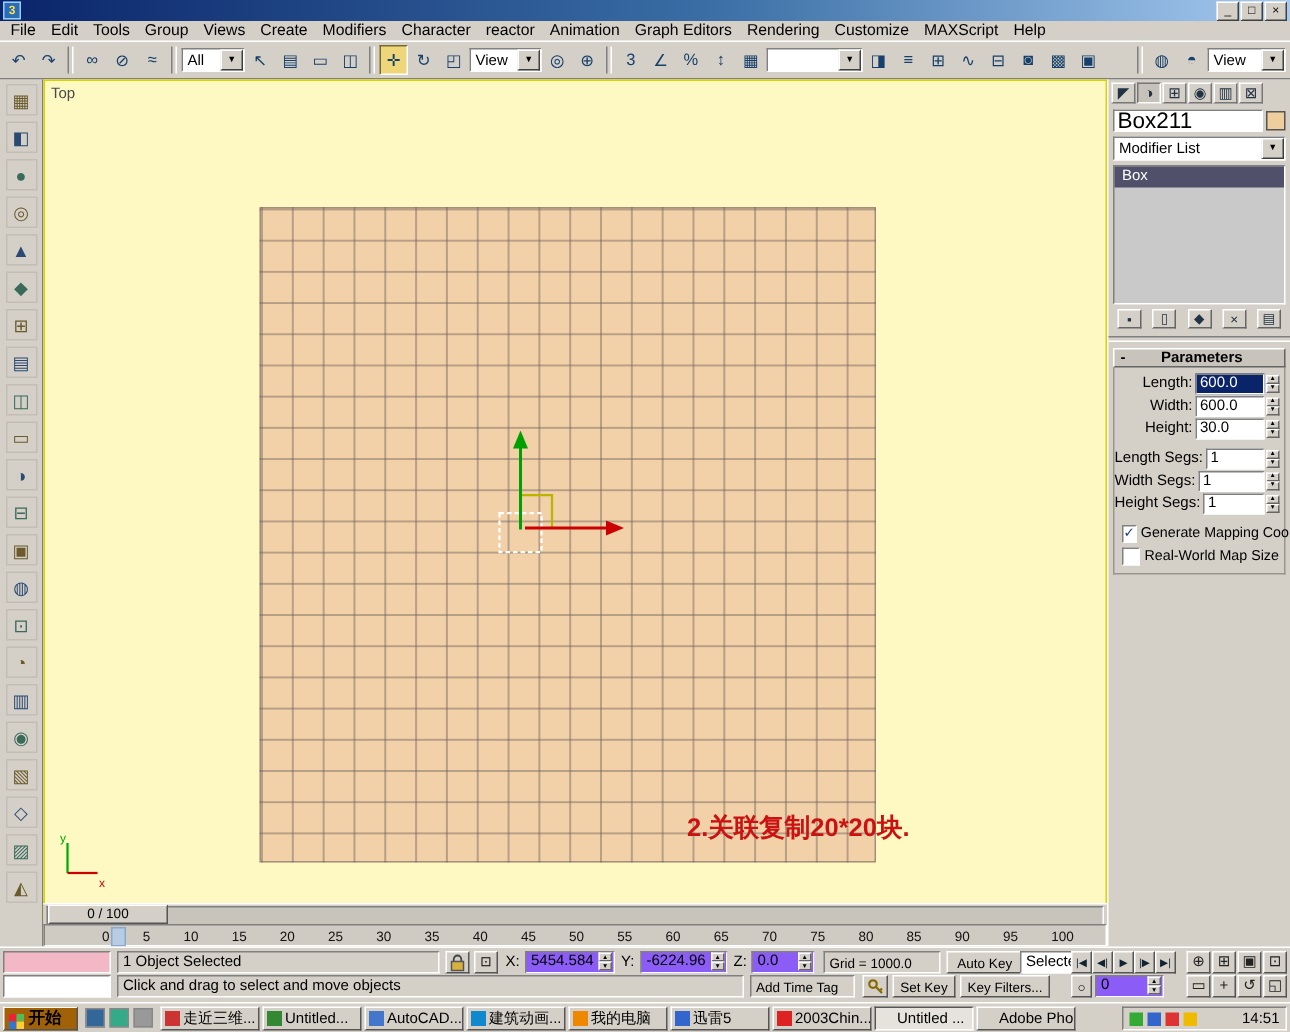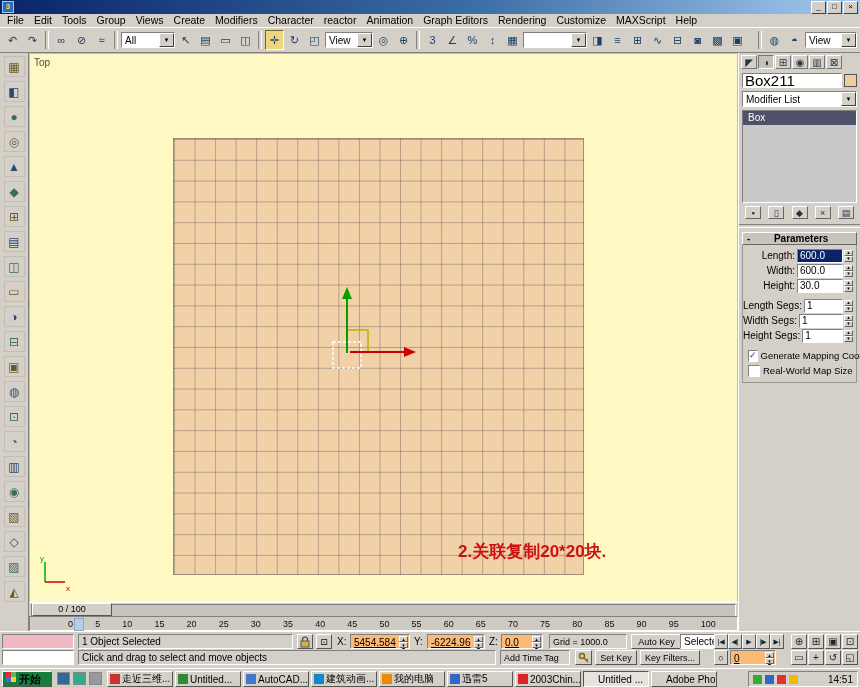--- a/index.html
+++ b/index.html
@@ -101,40 +101,40 @@
   
   .statusbar{position:absolute;left:0;top:631px;width:860px;height:37px;background:#d4d0c8;
     border-top:1px solid #fff;box-sizing:border-box;}
   .ml-row{position:absolute;left:2px;width:72px;height:15px;border:1px solid;
     border-color:#808080 #fff #fff #808080;box-sizing:border-box;}
   .ml-pink{top:2px;background:#f2b8c6;} .ml-white{top:18px;background:#fff;}
   .sunkbox{position:absolute;background:#d4d0c8;border:1px solid;border-color:#808080 #fff #fff #808080;
     font-size:10px;display:flex;align-items:center;padding:0 3px;box-sizing:border-box;white-space:nowrap;overflow:hidden;}
   .raisedbtn{position:absolute;background:#d4d0c8;border:1px solid;border-color:#fff #555 #555 #fff;
     font-size:9px;display:flex;align-items:center;justify-content:center;box-sizing:border-box;white-space:nowrap;}
-  .coordfield{position:absolute;background:#fdba74;border:1px solid;border-color:#808080 #fff #fff #808080;
-    font-size:10px;display:flex;align-items:flex-end;padding:0 1px 0 3px;box-sizing:border-box;height:15px;text-decoration:underline;}
+  .coordfield{position:absolute;background:#8b5cf6;border:1px solid;border-color:#808080 #fff #fff #808080;
+    font-size:10px;display:flex;align-items:flex-start;padding:0 1px 0 3px;box-sizing:border-box;height:15px;}
   .coordfield .val{flex:1;overflow:hidden;white-space:nowrap;}
   .slabel{position:absolute;font-size:10px;}
   .scombo{position:absolute;height:15px;background:#fff;border:1px solid;border-color:#808080 #fff #fff #808080;
     display:flex;align-items:center;font-size:10px;padding-left:3px;box-sizing:border-box;}
   .scombo .carrow{margin-left:auto;width:12px;height:11px;background:#d4d0c8;border:1px solid;
     border-color:#fff #404040 #404040 #fff;font-size:6px;display:flex;align-items:center;justify-content:center;}
   .playback{position:absolute;left:714px;top:2px;display:flex;}
   .pbtn{width:14px;height:15px;background:#d4d0c8;border:1px solid;border-color:#fff #555 #555 #fff;
     display:flex;align-items:center;justify-content:center;font-size:7px;box-sizing:border-box;color:#123;}
   .nav{position:absolute;left:791px;top:2px;display:grid;grid-template-columns:repeat(4,16px);
     grid-auto-rows:15px;gap:1px;}
   .nbtn{background:#d4d0c8;border:1px solid;border-color:#fff #555 #555 #fff;display:flex;
     align-items:center;justify-content:center;font-size:10px;color:#222;box-sizing:border-box;}
   
   .taskbar{position:absolute;left:0;top:668px;width:860px;height:20px;background:#d4d0c8;
     border-top:1px solid #fff;box-sizing:border-box;}
-  .start-btn{position:absolute;left:2px;top:2px;width:50px;height:16px;background:#15803d;border:1px solid;
-    border-color:#fff #555 #555 #fff;display:flex;align-items:flex-start;gap:3px;padding-left:3px;
+  .start-btn{position:absolute;left:2px;top:2px;width:50px;height:16px;background:#a16207;border:1px solid;
+    border-color:#fff #555 #555 #fff;display:flex;align-items:flex-end;gap:3px;padding-left:3px;
     font-weight:bold;font-size:11px;box-sizing:border-box;}
   .flag{width:10px;height:10px;display:grid;grid-template-columns:5px 5px;}
   .flag i{display:block;width:5px;height:5px;}
   .flag i:nth-child(1){background:#e23;} .flag i:nth-child(2){background:#5b5;}
   .flag i:nth-child(3){background:#37c;} .flag i:nth-child(4){background:#fc3;}
   .ql{position:absolute;left:57px;top:3px;display:flex;gap:3px;}
   .qlicon{width:13px;height:13px;border:1px solid #888;box-sizing:border-box;}
   .ql .qlicon:nth-child(1){background:#369;} .ql .qlicon:nth-child(2){background:#3a8;} .ql .qlicon:nth-child(3){background:#999;}
   .task-btn{position:absolute;top:2px;width:66px;height:16px;background:#d4d0c8;border:1px solid;
     border-color:#fff #555 #555 #fff;display:flex;align-items:center;gap:2px;padding:0 2px;font-size:10px;
@@ -186,21 +186,21 @@
   </div>
 
   <div class="toolbar">
     <span class="tbtn">↶</span>
     <span class="tbtn">↷</span>
     <span class="tsep"></span>
     <span class="tbtn">∞</span>
     <span class="tbtn">⊘</span>
     <span class="tbtn">≈</span>
     <span class="tsep"></span>
-    <span class="combo" style="width:54px">
+    <span class="combo" style="width:42px">
       <span>All</span>
       <span class="carrow">▼</span>
     </span>
     <span class="tbtn">↖</span>
     <span class="tbtn">▤</span>
     <span class="tbtn">▭</span>
     <span class="tbtn">◫</span>
     <span class="tsep"></span>
     <span class="tbtn active">✛</span>
     <span class="tbtn">↻</span>

